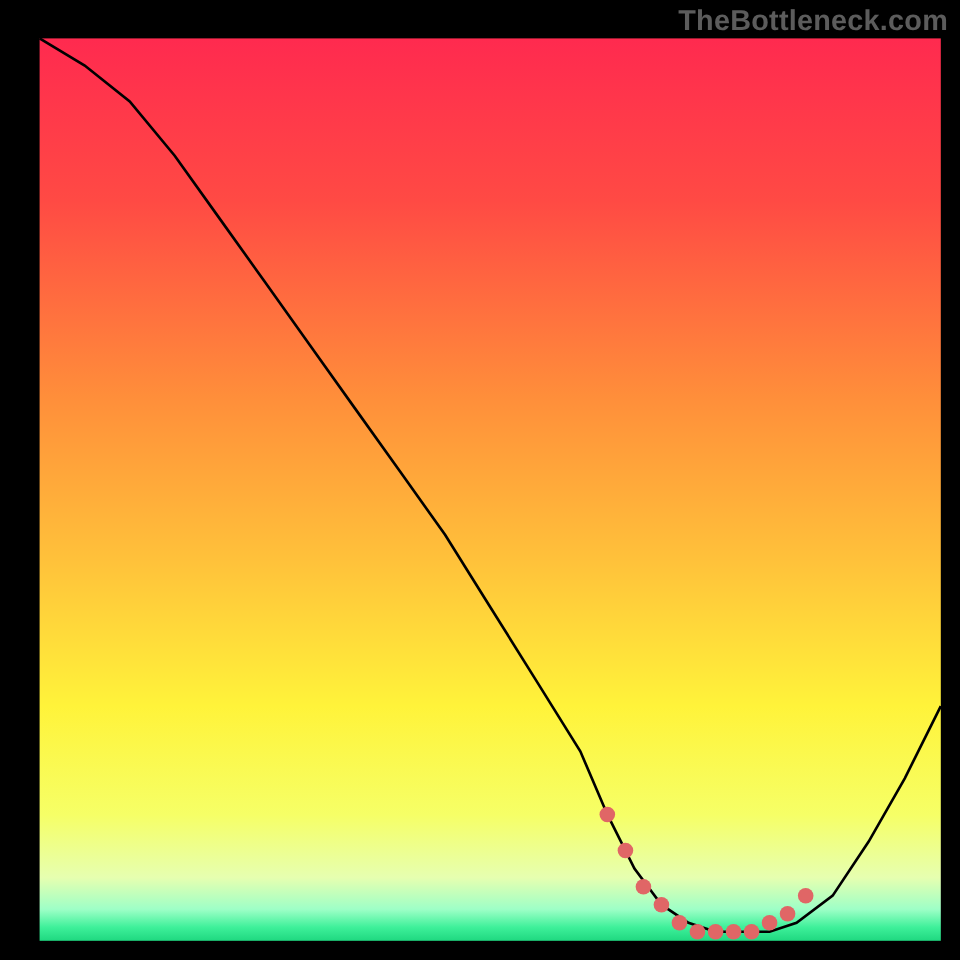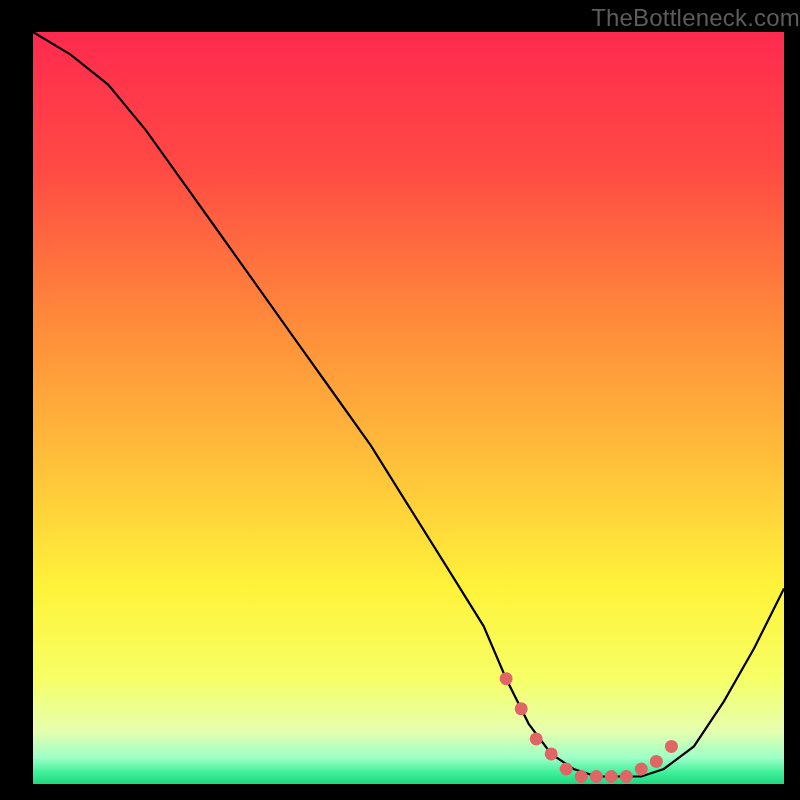--- a/index.html
+++ b/index.html
@@ -13,24 +13,24 @@
   }
   .wrap {
     width: 800px;
     height: 800px;
     position: relative;
     background: #000000;
   }
   .watermark {
     position: absolute;
     top: 4px;
-    right: 0;
+    right: 10px;
     color: #5c5c5c;
     font-size: 24px;
-    font-weight: 400;
+    font-weight: 700;
     letter-spacing: 0.2px;
     z-index: 10;
   }
   svg {
     position: absolute;
     top: 0;
     left: 0;
   }
 </style>
 </head>

